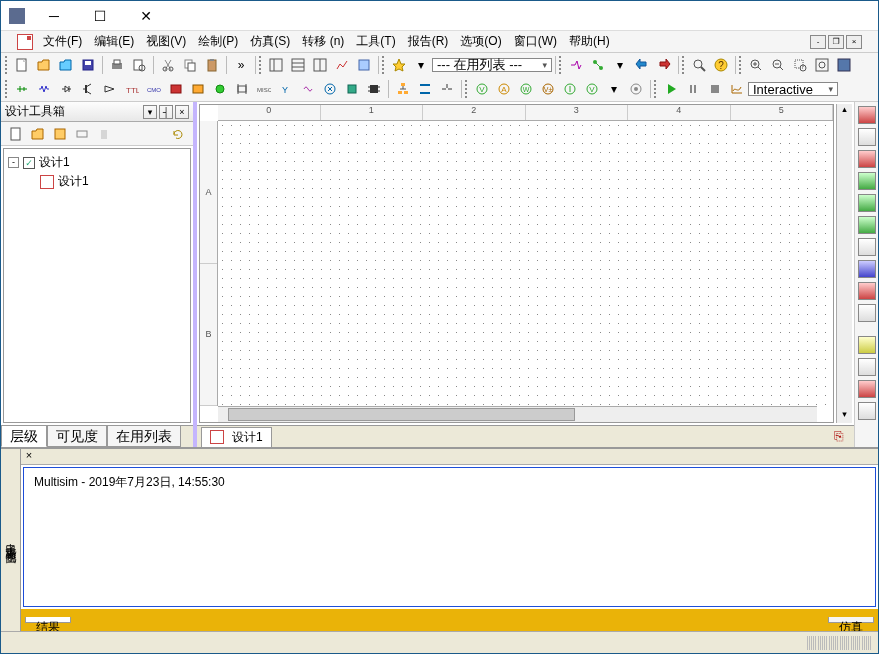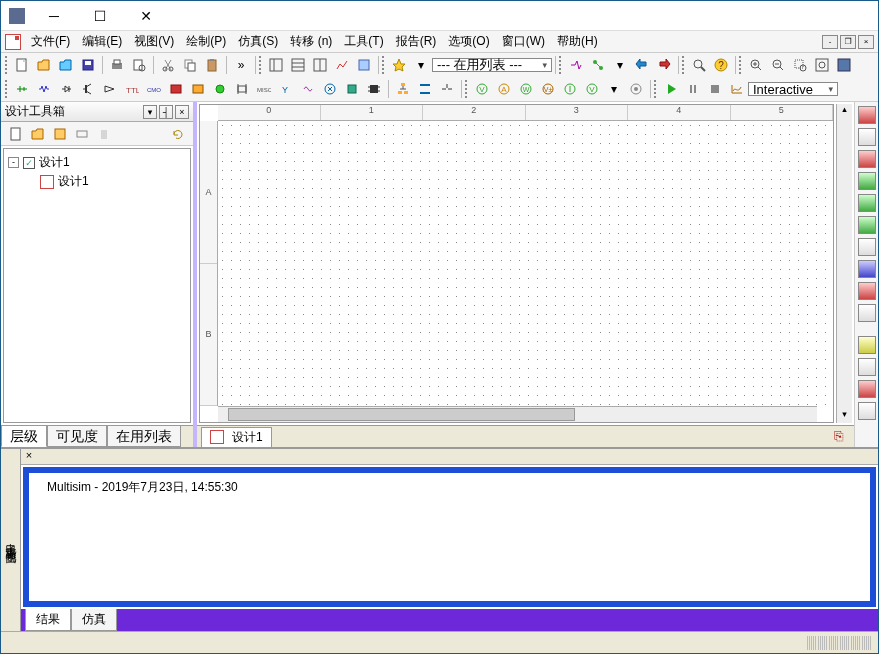--- a/index.html
+++ b/index.html
@@ -4,21 +4,21 @@
 <style>
 * { box-sizing: border-box; margin: 0; padding: 0; }
 body { font-family: "Microsoft YaHei", "SimSun", sans-serif; font-size: 12px; background: #f0f0f0; overflow: hidden; }
 .window { width: 879px; height: 654px; background: #fff; border: 1px solid #1a5a8a; display: flex; flex-direction: column; }
 .titlebar { height: 30px; background: #fff; display: flex; align-items: center; padding: 0 8px; border-bottom: 1px solid #ddd; }
 .titlebar .icon { width: 16px; height: 16px; background: #5b6b8f; margin-right: 6px; }
 .titlebar .title { flex: 1; color: #333; }
 .titlebar .winbtns { display: flex; gap: 0; }
 .titlebar .winbtn { width: 46px; height: 28px; display: flex; align-items: center; justify-content: center; cursor: pointer; font-size: 14px; }
 
-.menubar { height: 22px; display: flex; align-items: center; padding: 0 4px; background: #f5f5f5; border-bottom: 1px solid #ccc; position: relative; }
+.menubar { height: 22px; display: flex; align-items: center; padding: 0 16px; background: #f5f5f5; border-bottom: 1px solid #ccc; position: relative; }
 .menubar .docicon { width: 16px; height: 16px; margin-right: 4px; background: #fff; border: 1px solid #c44; position: relative; }
 .menubar .docicon::after { content: ""; position: absolute; top: 1px; right: 1px; width: 4px; height: 4px; background: #c44; }
 .menubar .menuitem { padding: 2px 6px; cursor: pointer; }
 .menubar .mdi-btns { margin-left: auto; display: flex; gap: 2px; }
 .menubar .mdi-btn { width: 16px; height: 14px; border: 1px solid #888; background: #eee; font-size: 8px; display: flex; align-items: center; justify-content: center; cursor: pointer; }
 
 .toolbars { background: #f5f5f5; border-bottom: 1px solid #ccc; }
 .toolbar-row { display: flex; align-items: center; padding: 2px 4px; min-height: 24px; flex-wrap: nowrap; }
 .tb-grip { width: 4px; height: 18px; border-left: 2px dotted #888; margin-right: 2px; }
 .tb-btn { width: 20px; height: 20px; display: flex; align-items: center; justify-content: center; cursor: pointer; margin: 0 1px; border: 1px solid transparent; }
@@ -61,22 +61,22 @@
 
 .right-col { width: 24px; background: #f5f5f5; border-left: 1px solid #ccc; display: flex; flex-direction: column; align-items: center; padding: 4px 0; gap: 4px; }
 .instr-btn { width: 18px; height: 18px; border: 1px solid #888; cursor: pointer; background: linear-gradient(#fff,#ddd); }
 .instr-btn.c1{background:linear-gradient(#fcc,#c44);} .instr-btn.c2{background:linear-gradient(#cfc,#4a4);} .instr-btn.c3{background:linear-gradient(#ccf,#44c);} .instr-btn.c4{background:linear-gradient(#ffc,#cc4);}
 
 .bottom-panel { height: 184px; display: flex; border-top: 2px solid #999; }
 .btm-vlabel { width: 20px; background: #ece9d8; writing-mode: vertical-rl; text-orientation: upright; display: flex; align-items: center; justify-content: center; font-size: 11px; border-right: 1px solid #999; letter-spacing: 2px; }
 .btm-main { flex: 1; display: flex; flex-direction: column; }
 .btm-top { height: 16px; background: #ece9d8; border-bottom: 1px solid #aaa; display: flex; }
 .btm-top .xbtn { width: 16px; cursor: pointer; text-align: center; font-size: 11px; }
-.btm-content { flex: 1; background: #fff; border: 6px solid #1d4ed8; margin: 2px; padding: 6px 18px; overflow: auto; }
-.btm-tabs { height: 22px; display: flex; background: #6d28d9; padding: 0 4px; }
+.btm-content { flex: 1; background: #fff; border: 1px solid #1d4ed8; margin: 2px; padding: 6px 10px; overflow: auto; }
+.btm-tabs { height: 22px; display: flex; background: #eab308; padding: 8px 4px; justify-content: space-between; }
 .btm-tab { padding: 2px 10px; border: 1px solid #999; border-top: none; background: #f5f5f5; cursor: pointer; }
 .btm-tab.active { background: #fff; }
 
 .statusbar { height: 22px; background: #ece9d8; border-top: 1px solid #aaa; display: flex; align-items: center; }
 .statusbar .grips { margin-left: auto; display: flex; gap: 1px; padding-right: 6px;}
 .statusbar .grip { width: 10px; height: 14px; background: repeating-linear-gradient(90deg,#bbb,#bbb 1px,transparent 1px,transparent 2px); }
 
 svg { display: block; }
 </style>
 </head>

